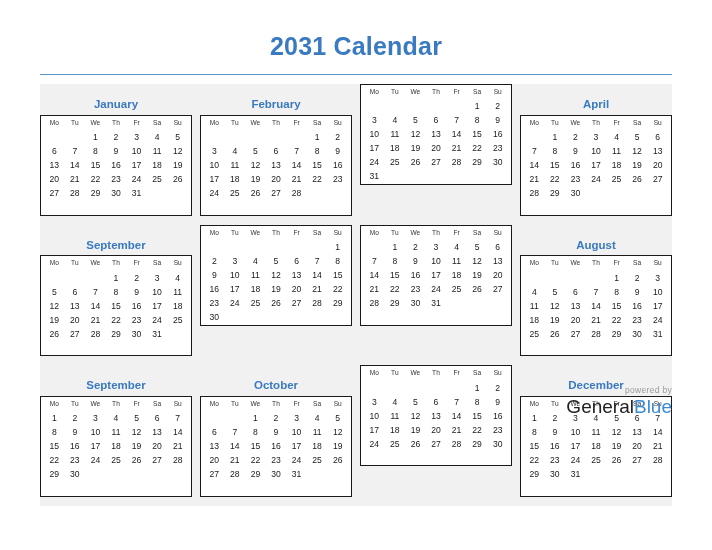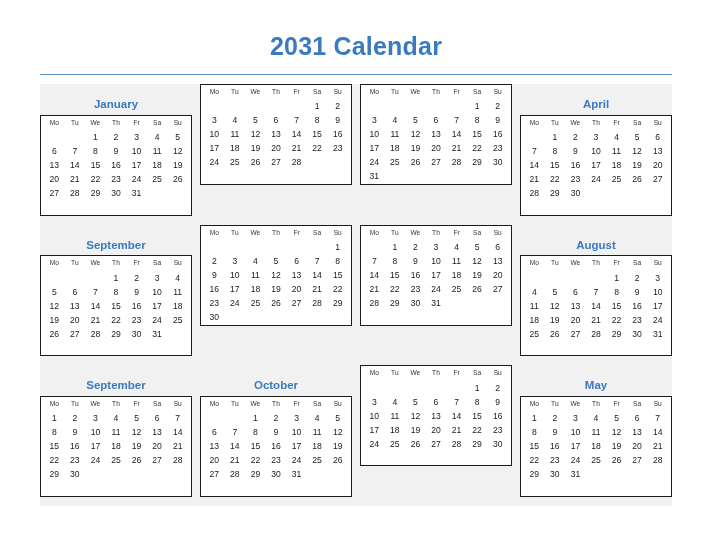--- a/index.html
+++ b/index.html
@@ -199,20 +199,21 @@
                   <td class="empty"></td>
                   <td class="empty"></td>
                   <td class="empty"></td>
                   <td class="empty"></td>
                 </tr>
               </tbody>
             </table>
           </div>
         </div>
         <div class="month-cell">
+          <div class="month-name">February</div>
           <div class="month-box">
             <table class="grid">
               <thead>
                 <tr>
                   <th>Mo</th>
                   <th>Tu</th>
                   <th>We</th>
                   <th>Th</th>
                   <th>Fr</th>
                   <th>Sa</th>
@@ -938,21 +939,21 @@
                   <td class="empty"></td>
                   <td class="empty"></td>
                   <td class="empty"></td>
                   <td class="empty"></td>
                 </tr>
               </tbody>
             </table>
           </div>
         </div>
         <div class="month-cell">
-          <div class="month-name">May</div>
+          <div class="month-name">December</div>
           <div class="month-box">
             <table class="grid">
               <thead>
                 <tr>
                   <th>Mo</th>
                   <th>Tu</th>
                   <th>We</th>
                   <th>Th</th>
                   <th>Fr</th>
                   <th>Sa</th>
@@ -1014,14 +1015,18 @@
                   <td class="empty"></td>
                   <td class="empty"></td>
                 </tr>
               </tbody>
             </table>
           </div>
         </div>
       </div>
     </div>
 
+  <div class="footer">
+    <div class="powered">powered by</div>
+    <div class="brand"><span class="b-general">General</span><span class="b-blue">Blue</span></div>
+  </div>
 
 </div>
 
 </body></html>

